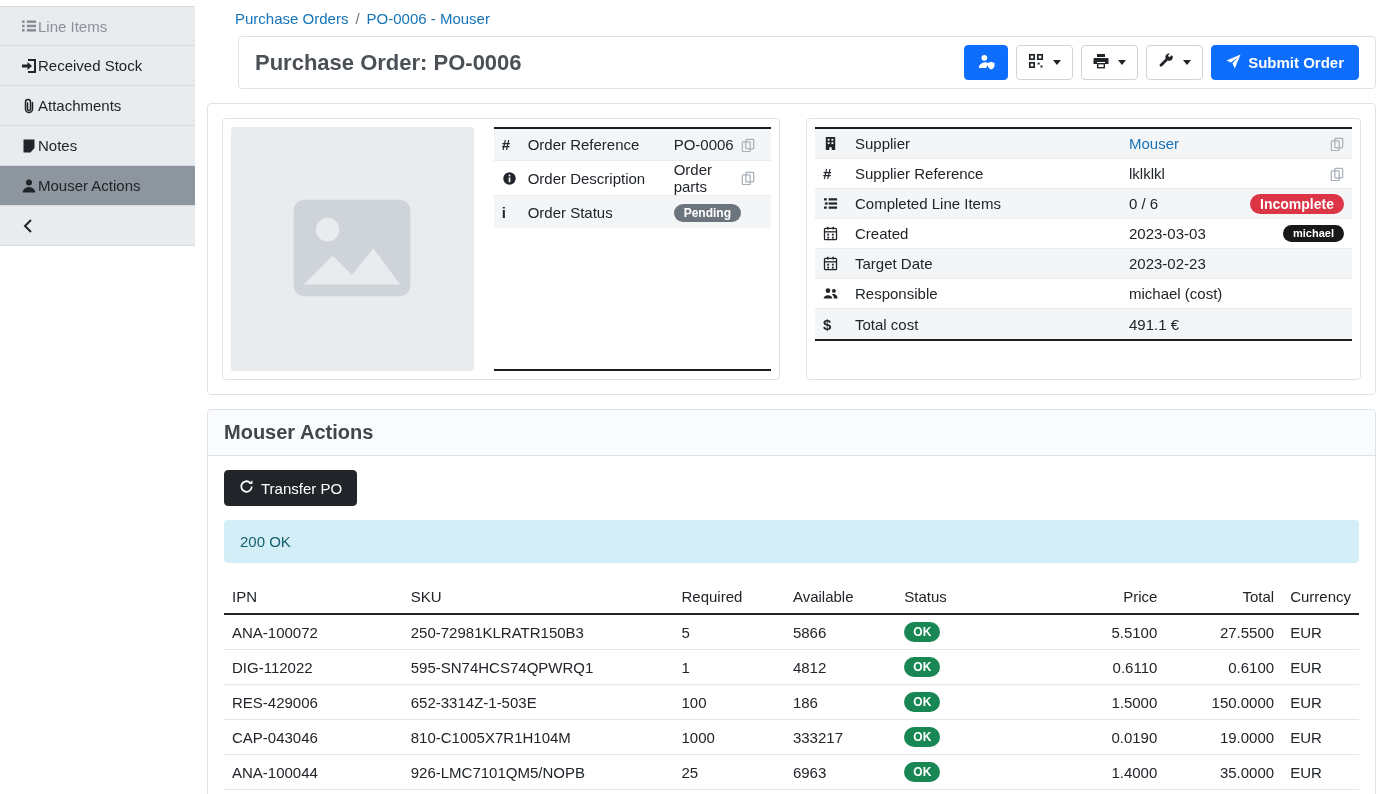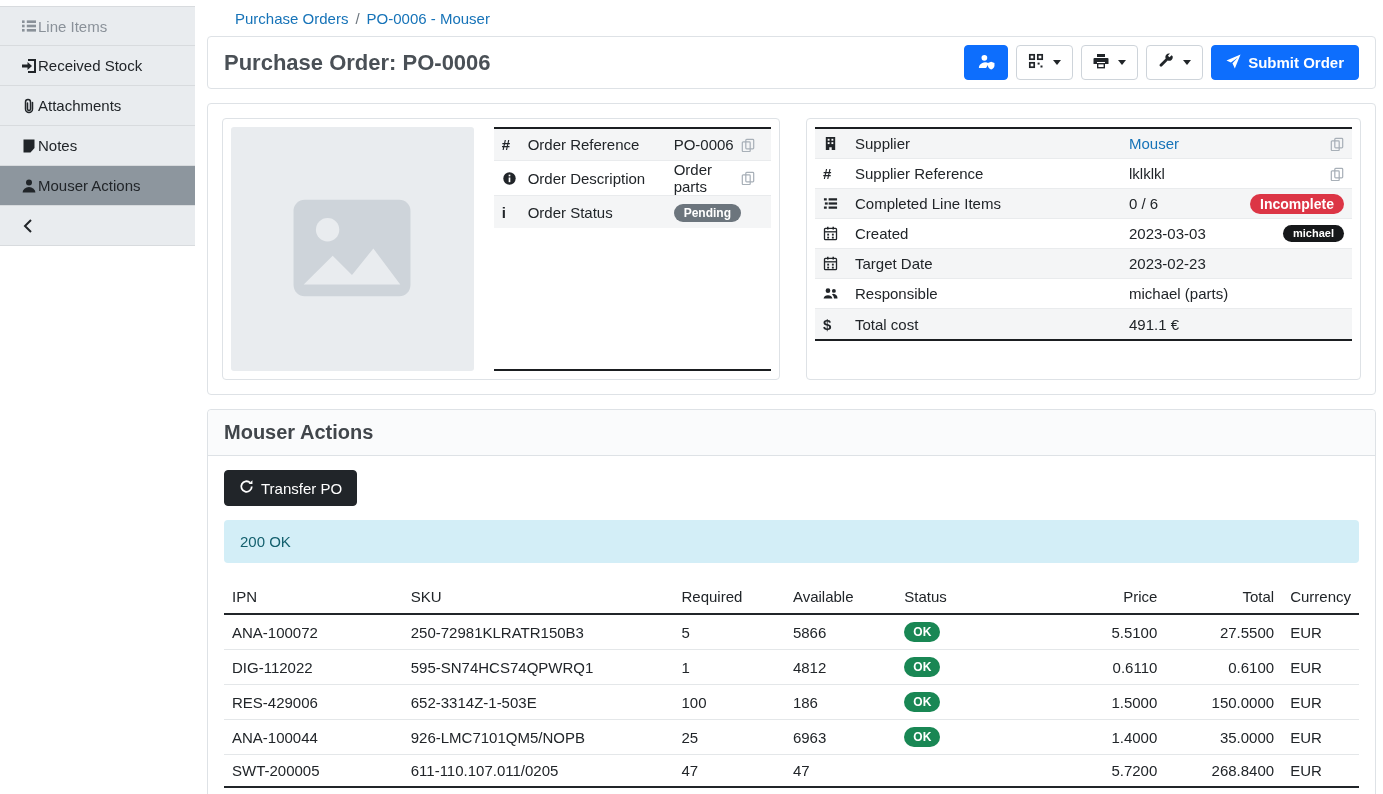--- a/index.html
+++ b/index.html
@@ -27,21 +27,21 @@
 
   
   .main { margin-left:207px; padding-right:7px; }
   .breadcrumb { padding:10px 0 9px 28px; font-size:15px; }
   .breadcrumb a { color:#1673b8; text-decoration:none; cursor:pointer; }
   .breadcrumb .sep { color:#6c757d; margin:0 7px; }
 
   .card { background:#fff; border:1px solid #dee2e6; border-radius:4px; margin-bottom:14px; }
 
   
-  .header-card { display:flex; align-items:center; justify-content:space-between; padding:8px 16px; }
+  .header-card { display:flex; align-items:center; justify-content:space-between; padding:8px 16px;margin-left:31px; }
   .page-title { font-size:22px; font-weight:600; color:#4a5056; }
   .toolbar { display:flex; align-items:center; gap:8px; }
   .btn { display:flex; align-items:center; gap:7px; height:35px; border-radius:4px;
          border:1px solid transparent; cursor:pointer; background:none; font-size:15px;
          font-family:inherit; }
   .btn-blue { background:#0d6efd; border-color:#0d6efd; color:#fff; }
   .btn-sq { width:44px; justify-content:center; }
   .btn-outline { background:#fff; border-color:#ced4da; color:#212529; padding:0 11px; }
   .btn-outline svg { width:16px; height:16px; }
   .btn-submit { padding:12px 14px; font-weight:700; }
@@ -361,21 +361,21 @@
           <div class="srow">
             <span class="sicon2">
               <svg viewBox="0 0 16 16" fill="#212529">
                   <circle cx="5.3" cy="5" r="2.5"></circle>
                   <path d="M.6 13.4a4.8 4.4 0 0 1 9.4 0z"></path>
                   <circle cx="11.6" cy="5.2" r="2.1"></circle>
                   <path d="M10.9 8.3a4.6 4.5 0 0 1 4.5 5.1h-3.6a6.5 6.5 0 0 0-2.2-4.5z"></path>
                 </svg>
             </span>
             <span>Responsible</span>
-            <span>michael (parts)</span>
+            <span>michael (cost)</span>
             <span></span>
           </div>
           <div class="srow">
             <span class="sicon2">$</span>
             <span>Total cost</span>
             <span>491.1 €</span>
             <span></span>
           </div>
         </div>
       </div>
@@ -446,20 +446,30 @@
               <td>RES-429006</td>
               <td>652-3314Z-1-503E</td>
               <td>100</td>
               <td>186</td>
               <td><span class="pill pill-green">OK</span></td>
               <td class="num">1.5000</td>
               <td class="num">150.0000</td>
               <td>EUR</td>
             </tr>
             <tr>
+              <td>CAP-043046</td>
+              <td>810-C1005X7R1H104M</td>
+              <td>1000</td>
+              <td>333217</td>
+              <td><span class="pill pill-green">OK</span></td>
+              <td class="num">0.0190</td>
+              <td class="num">19.0000</td>
+              <td>EUR</td>
+            </tr>
+            <tr>
               <td>ANA-100044</td>
               <td>926-LMC7101QM5/NOPB</td>
               <td>25</td>
               <td>6963</td>
               <td><span class="pill pill-green">OK</span></td>
               <td class="num">1.4000</td>
               <td class="num">35.0000</td>
               <td>EUR</td>
             </tr>
             <tr>

